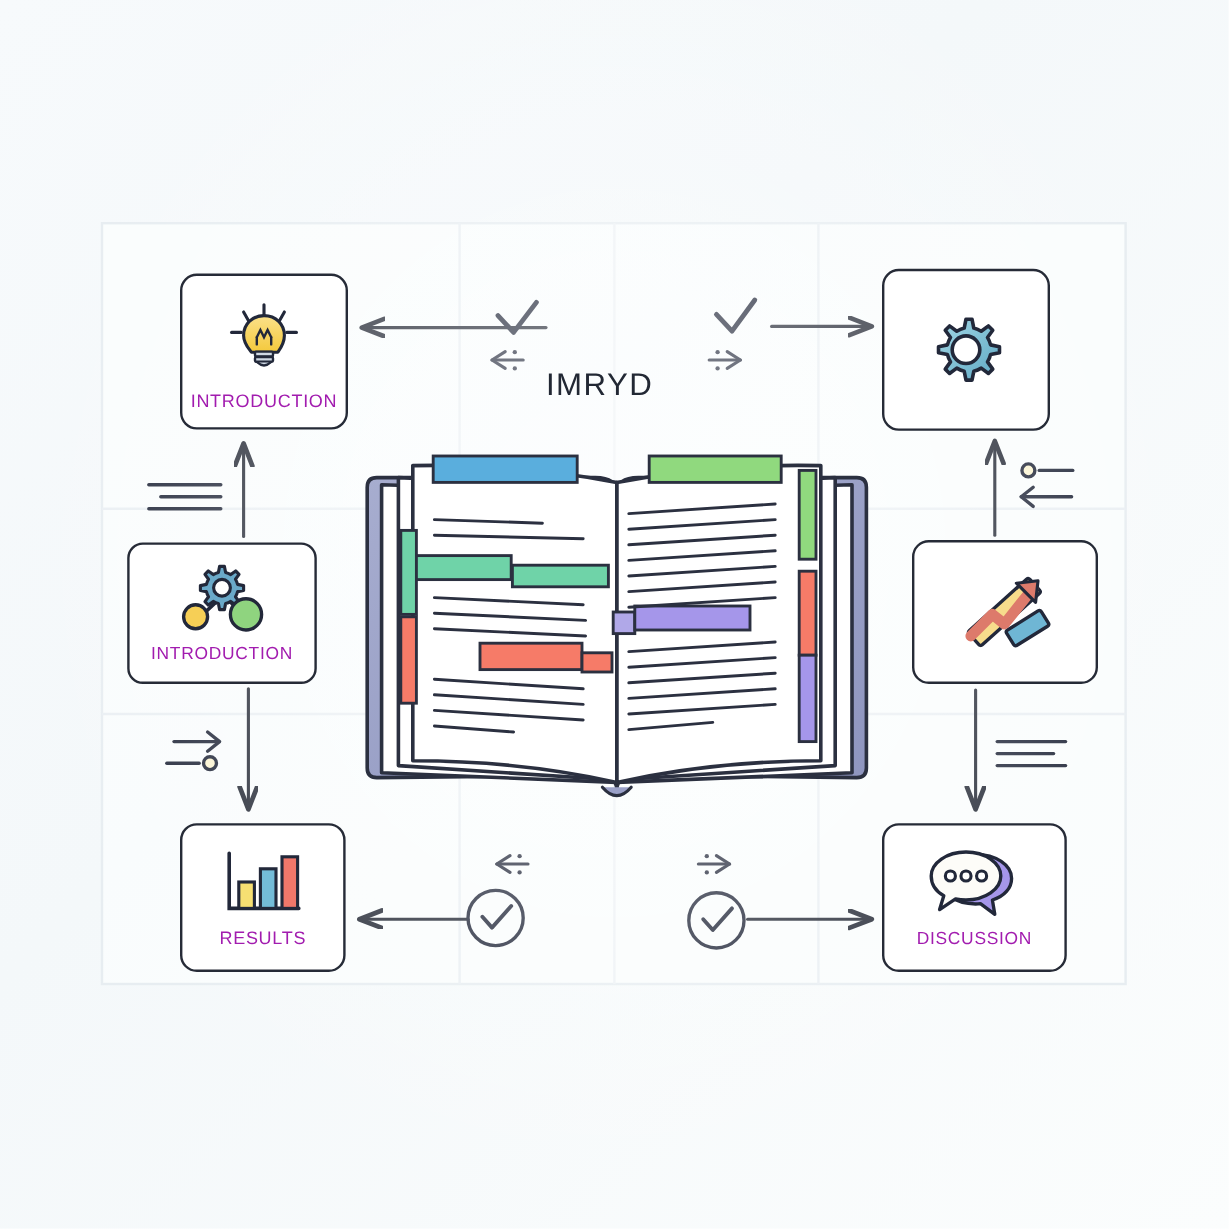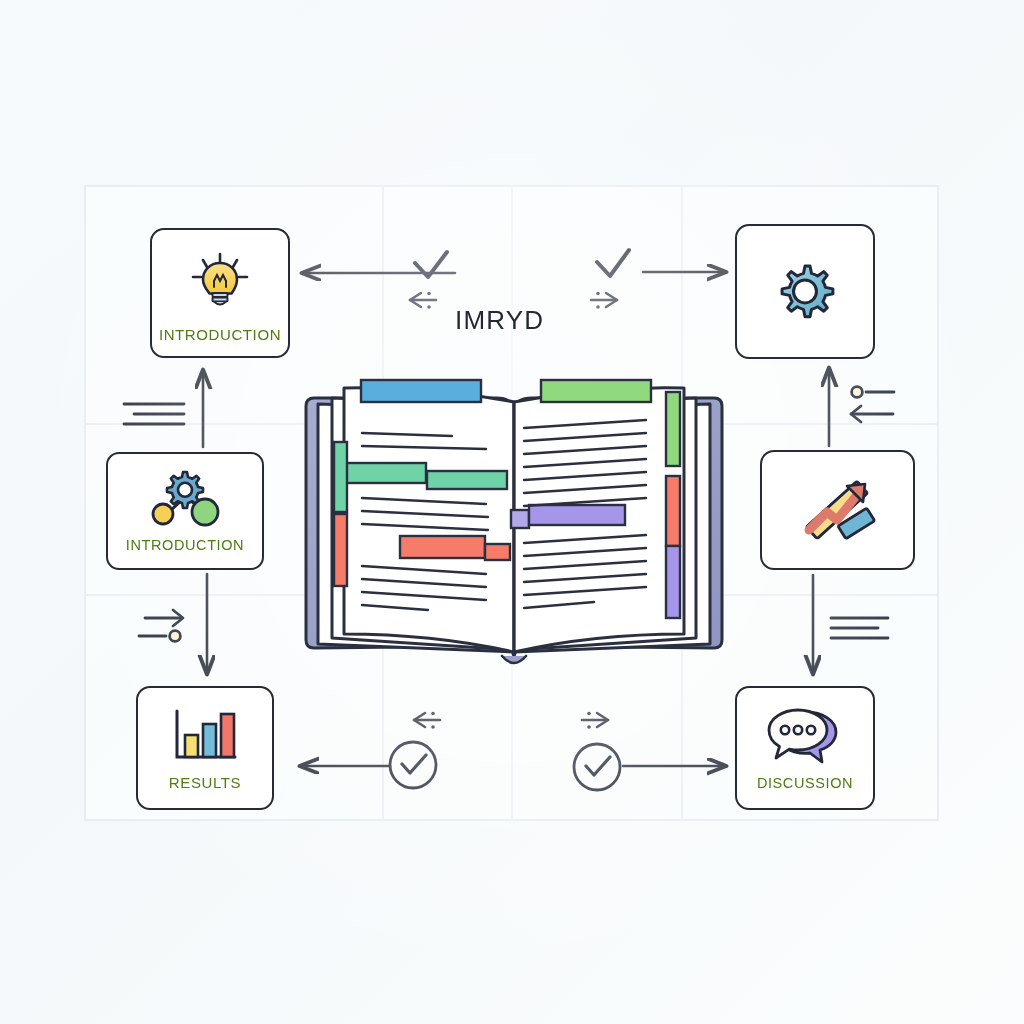--- a/index.html
+++ b/index.html
@@ -43,40 +43,40 @@
     z-index: 5;
   }
   .node .icon-wrap {
     display:flex;
     align-items:center;
     justify-content:center;
   }
   .node .node-label {
     font-size: 15px;
     letter-spacing: 0.6px;
-    color: #4d7c0f;
+    color: #a21caf;
     font-weight: 400;
     text-align: center;
     line-height: 1;
   }
   #node-introduction { left: 150px; top: 228px; width: 140px; height: 130px; }
   #node-introduction .icon-wrap { margin-top: 6px; }
   #node-introduction .node-label { margin-top: 12px; }
 
   #node-gear { left: 735px; top: 224px; width: 140px; height: 135px; }
 
   #node-methodology { left: 106px; top: 452px; width: 158px; height: 118px; border-radius: 13px;}
   #node-methodology .node-label { margin-top: 10px; font-size: 14.5px;}
 
   #node-analysis { left: 760px; top: 450px; width: 155px; height: 120px; }
 
-  #node-results { left: 136px; top: 686px; width: 138px; height: 124px; }
+  #node-results { left: 150px; top: 686px; width: 138px; height: 124px; }
   #node-results .node-label { margin-top: 10px; }
 
-  #node-discussion { left: 735px; top: 686px; width: 140px; height: 124px; }
+  #node-discussion { left: 735px; top: 686px; width: 154px; height: 124px; }
   #node-discussion .node-label { margin-top: 8px; font-size: 14.5px;}
 
   
   #imryd-label {
     position: absolute;
     left: 455px;
     top: 305px;
     font-size: 26px;
     font-weight: 400;
     letter-spacing: 1.2px;

